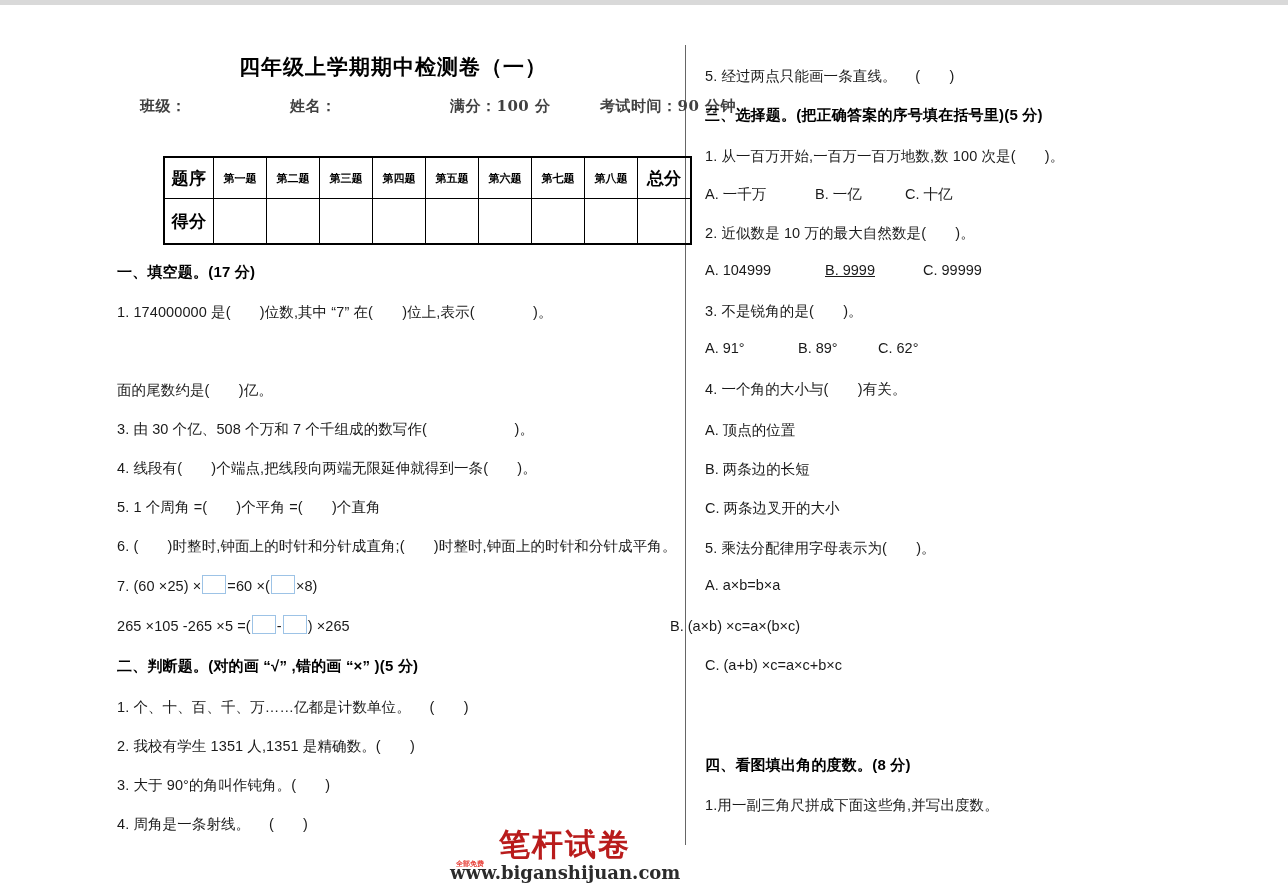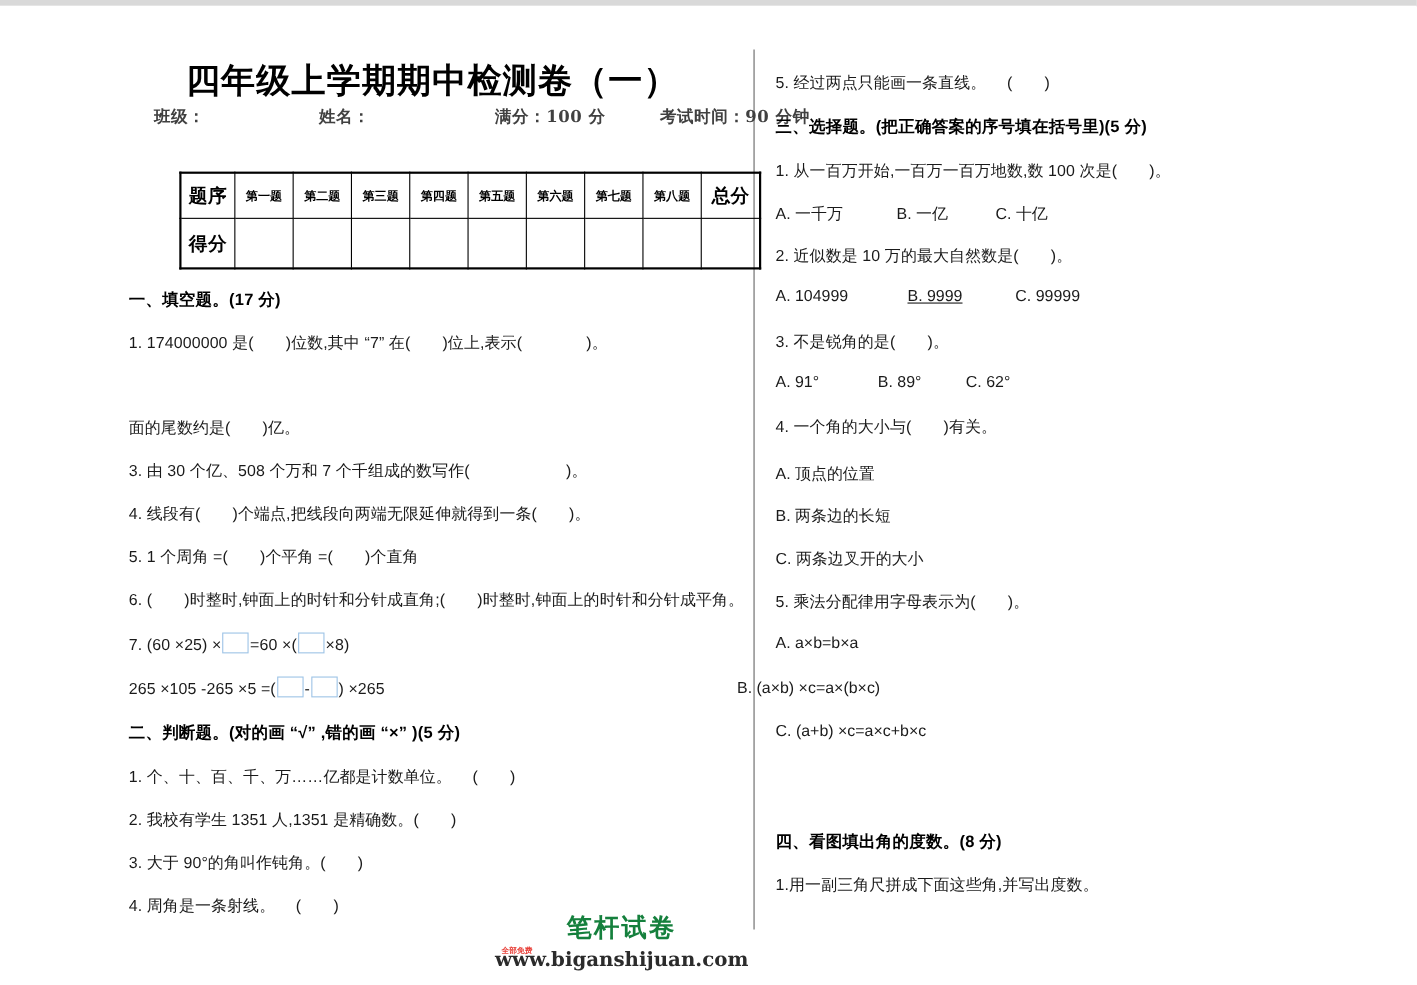--- a/index.html
+++ b/index.html
@@ -44,21 +44,21 @@
   }
 
   
   .doc-title {
     position: absolute;
     left: 117px;
     top: 48px;
     width: 552px;
     text-align: center;
     font-family: "DejaVu Serif", "Liberation Serif", serif;
-    font-size: 31px;
+    font-size: 21px;
     font-weight: 700;
     letter-spacing: 1px;
     color: #000;
     white-space: nowrap;
   }
   .meta-line {
     position: absolute;
     left: 140px;
     top: 92px;
     width: 540px;
@@ -149,23 +149,23 @@
   
   .watermark {
     position: absolute;
     left: 450px;
     top: 822px;
     width: 230px;
     text-align: center;
   }
   .wm-cn {
     font-family: "DejaVu Serif", "Liberation Serif", serif;
-    font-size: 23px;
-    font-weight: 700;
-    color: #15803d;
+    font-size: 31px;
+    font-weight: 700;
+    color: #b91c1c;
     letter-spacing: 2px;
     line-height: 34px;
   }
   .wm-free {
     position: absolute;
     left: 6px;
     top: 32px;
     font-size: 7px;
     font-weight: 700;
     color: #e8413a;

